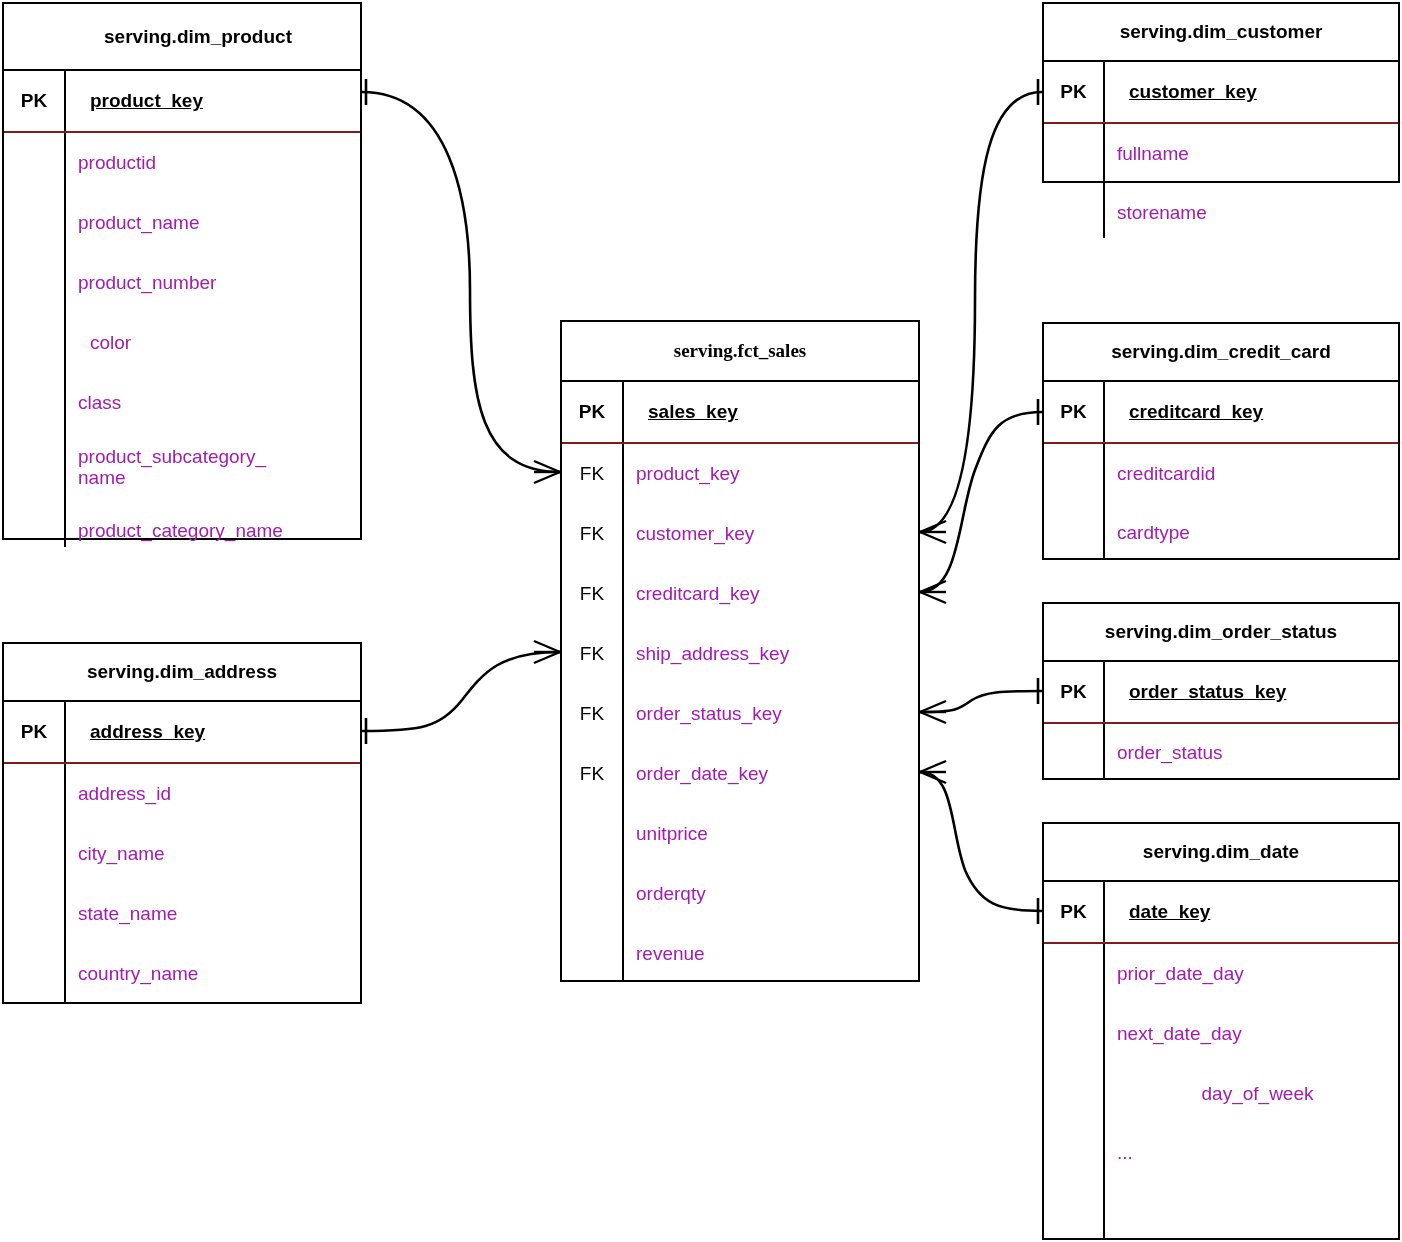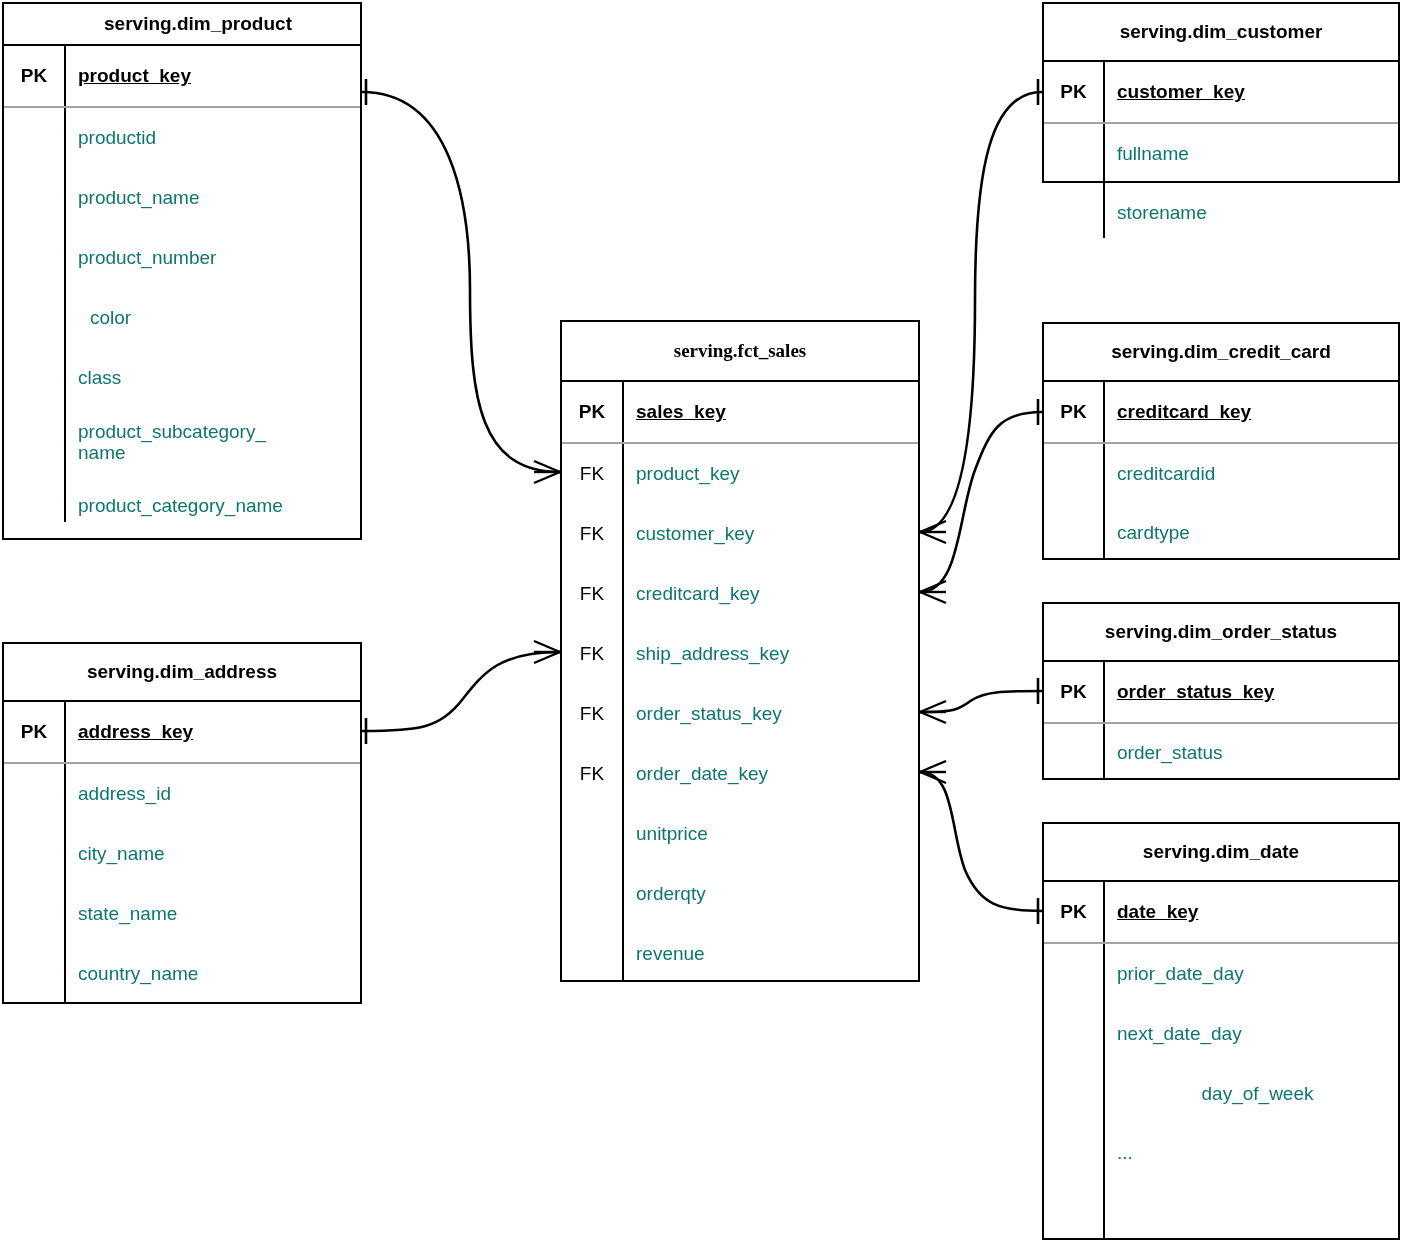--- a/index.html
+++ b/index.html
@@ -31,21 +31,22 @@
     color: #000000;
     display: flex;
     align-items: center;
     justify-content: center;
     border-bottom: 2px solid #000000;
   }
   .ent-pkrow {
     box-sizing: border-box;
     display: flex;
     width: 100%;
-    border-bottom: 2px solid #a3a3a3;
+    border-bottom: 2px solid #7f1d1d;
+    gap: 12px;
   }
   .ent-pkrow .keycell {
     box-sizing: border-box;
     display: flex;
     align-items: center;
     justify-content: center;
     font-weight: bold;
     font-size: 19px;
     border-right: 2px solid #000000;
     flex: 0 0 auto;
@@ -83,21 +84,21 @@
   .ent-body .attrcol {
     box-sizing: border-box;
     flex: 1 1 auto;
   }
   .ent-body .attrcol .attrcell {
     box-sizing: border-box;
     display: flex;
     align-items: center;
     padding-left: 12px;
     font-size: 19px;
-    color: #0f766e;
+    color: #a21caf;
     line-height: 1.12;
   }
   #links {
     position: absolute;
     left: 0;
     top: 0;
     width: 1402px;
     height: 1242px;
     z-index: 1;
     pointer-events: none;
@@ -158,21 +159,21 @@
         <line x1="1038" y1="898" x2="1038" y2="924" stroke="#000000" stroke-width="2.6"></line>
         <g>
           <line x1="920" y1="772" x2="946" y2="761" stroke="#000000" stroke-width="2.4"></line>
           <line x1="920" y1="772" x2="946" y2="772" stroke="#000000" stroke-width="2.4"></line>
           <line x1="920" y1="772" x2="946" y2="783" stroke="#000000" stroke-width="2.4"></line>
         </g>
       </g>
     </svg>
   <div id="entity-layer">
       <div class="entity" style="left: 2px; top: 2px; width: 360px; height: 538px;">
-        <div class="ent-title" style="height: 42px; padding-left: 32px;">serving.dim_product</div>
+        <div class="ent-title" style="height: 67px; padding-left: 32px;">serving.dim_product</div>
         <div class="ent-pkrow" style="height: 62px;">
           <div class="keycell" style="width: 62px;">PK</div>
           <div class="namecell">
             <span>product_key</span>
           </div>
         </div>
         <div class="ent-body" style="height: 414px;">
           <div class="fkcol" style="width: 62px;">
             <div class="fkcell" style="height: 60px;"></div>
             <div class="fkcell" style="height: 60px;"></div>

